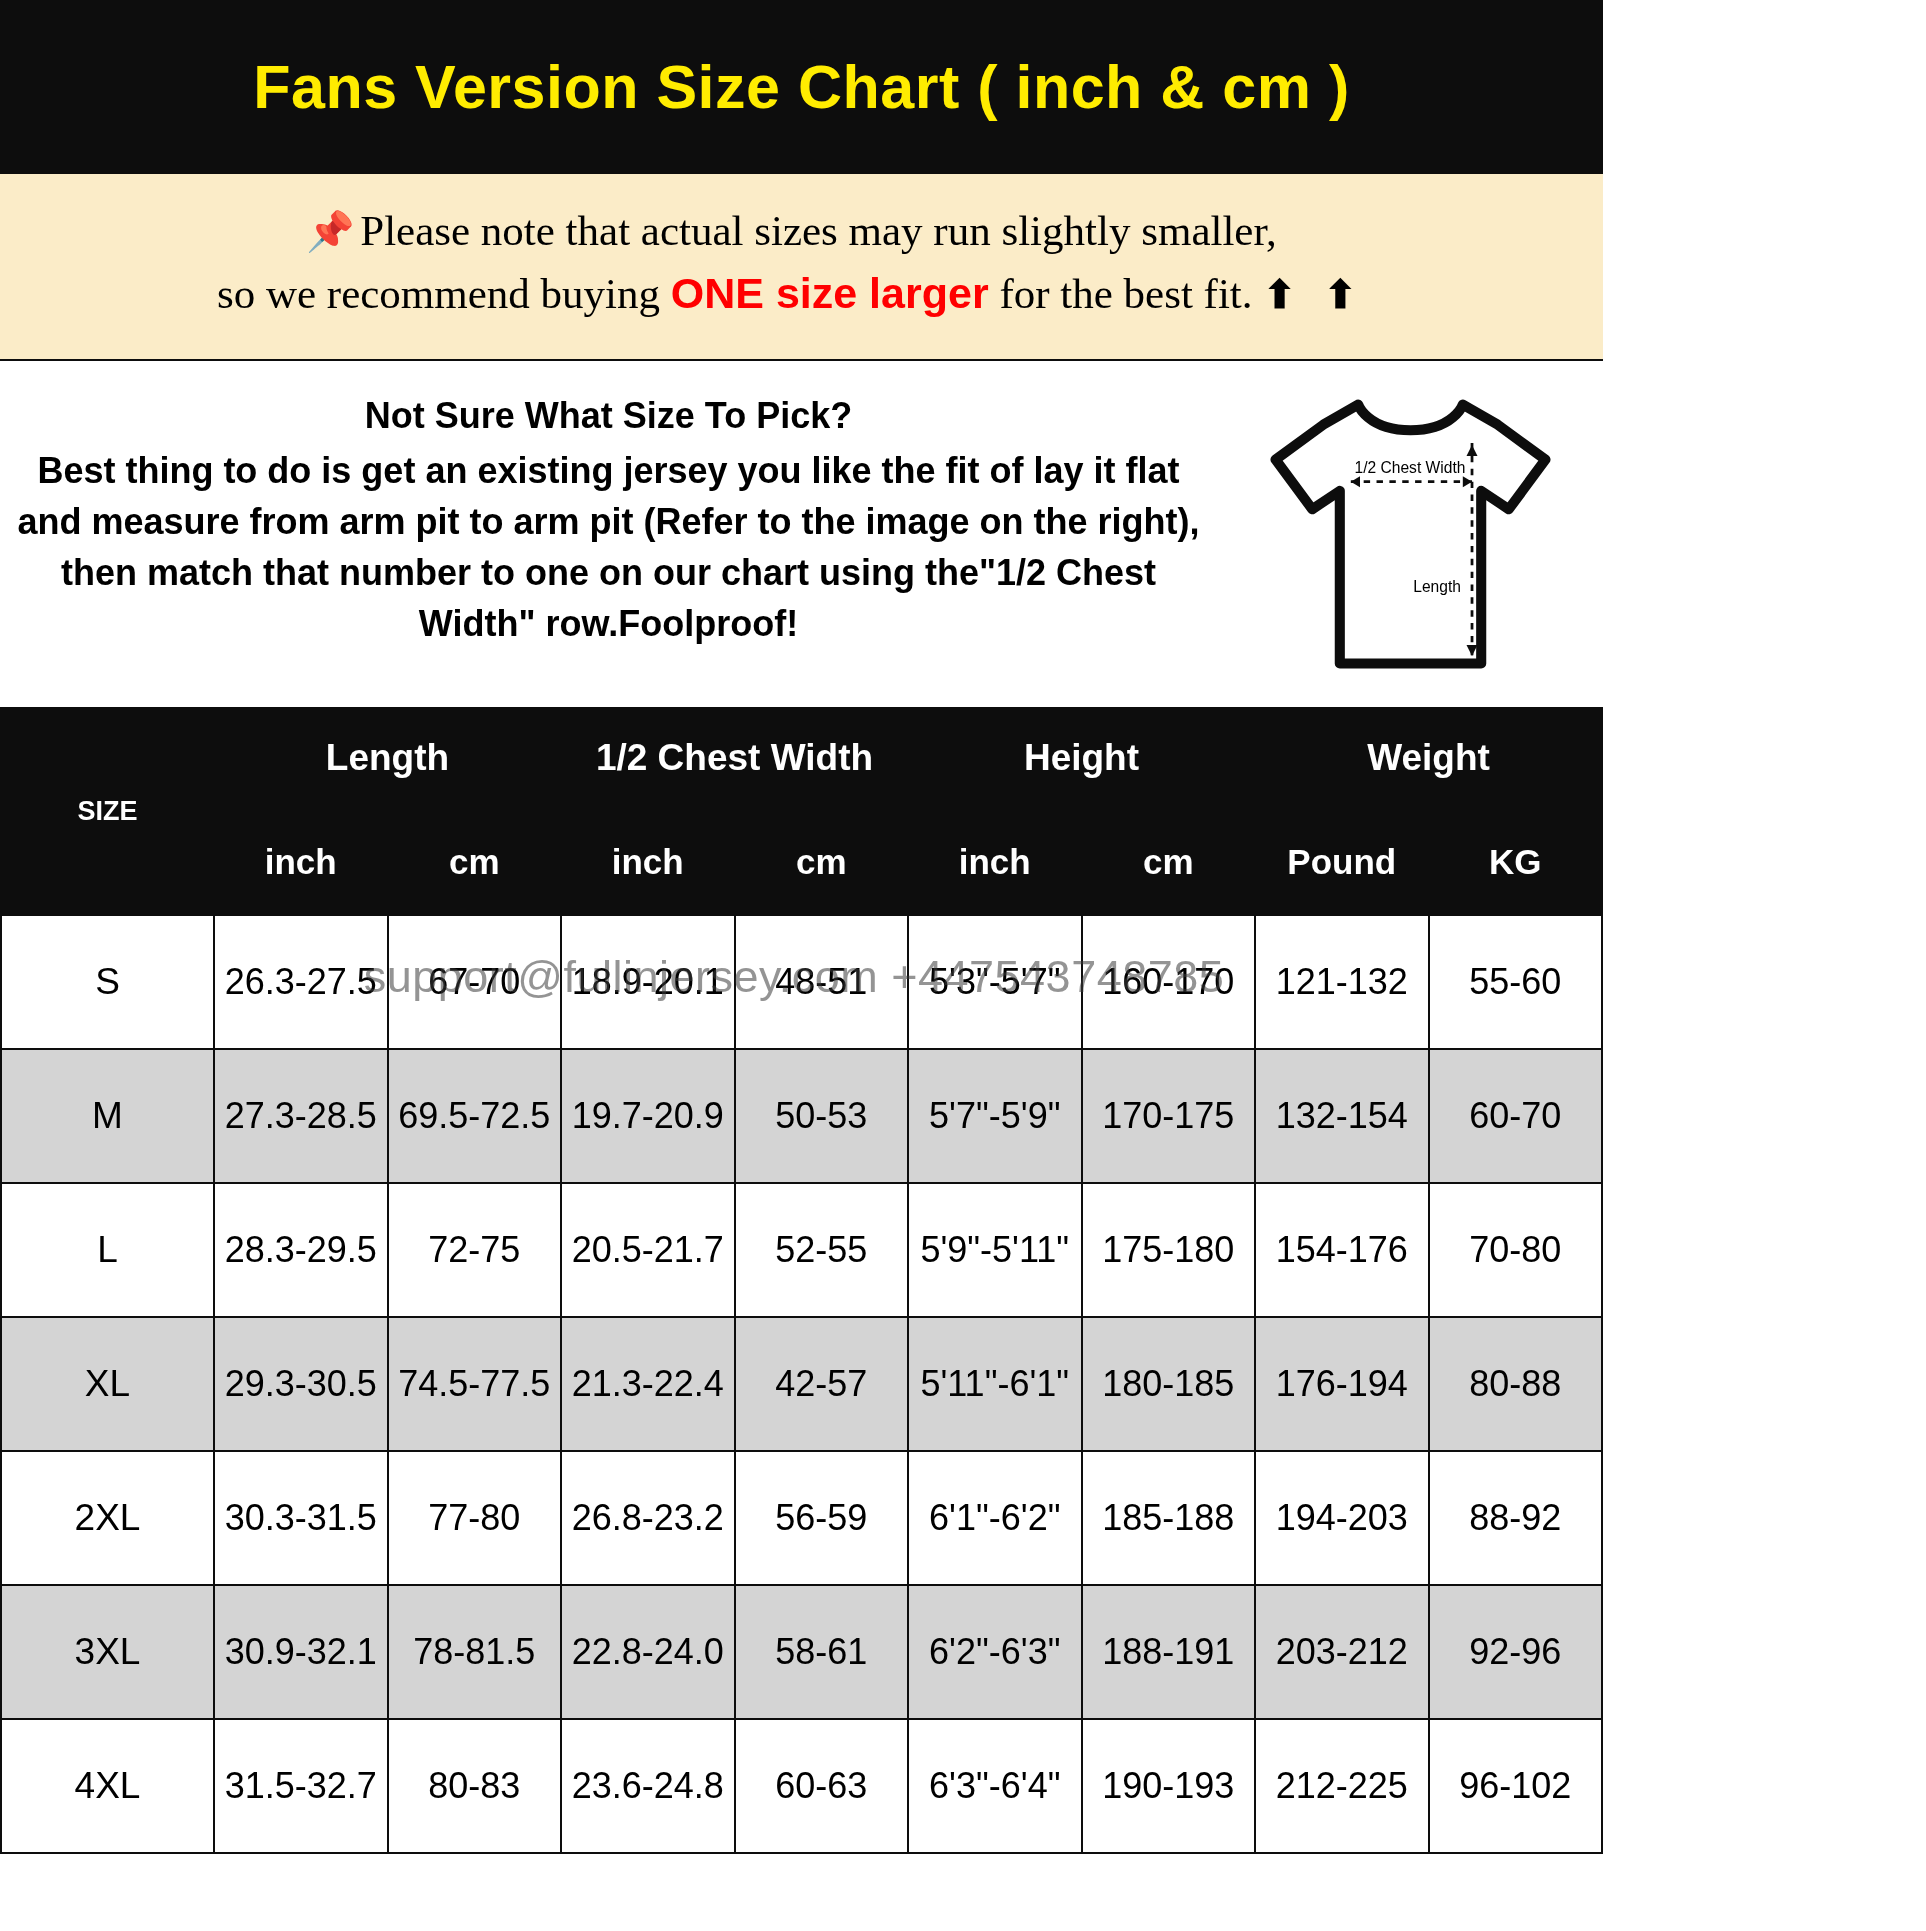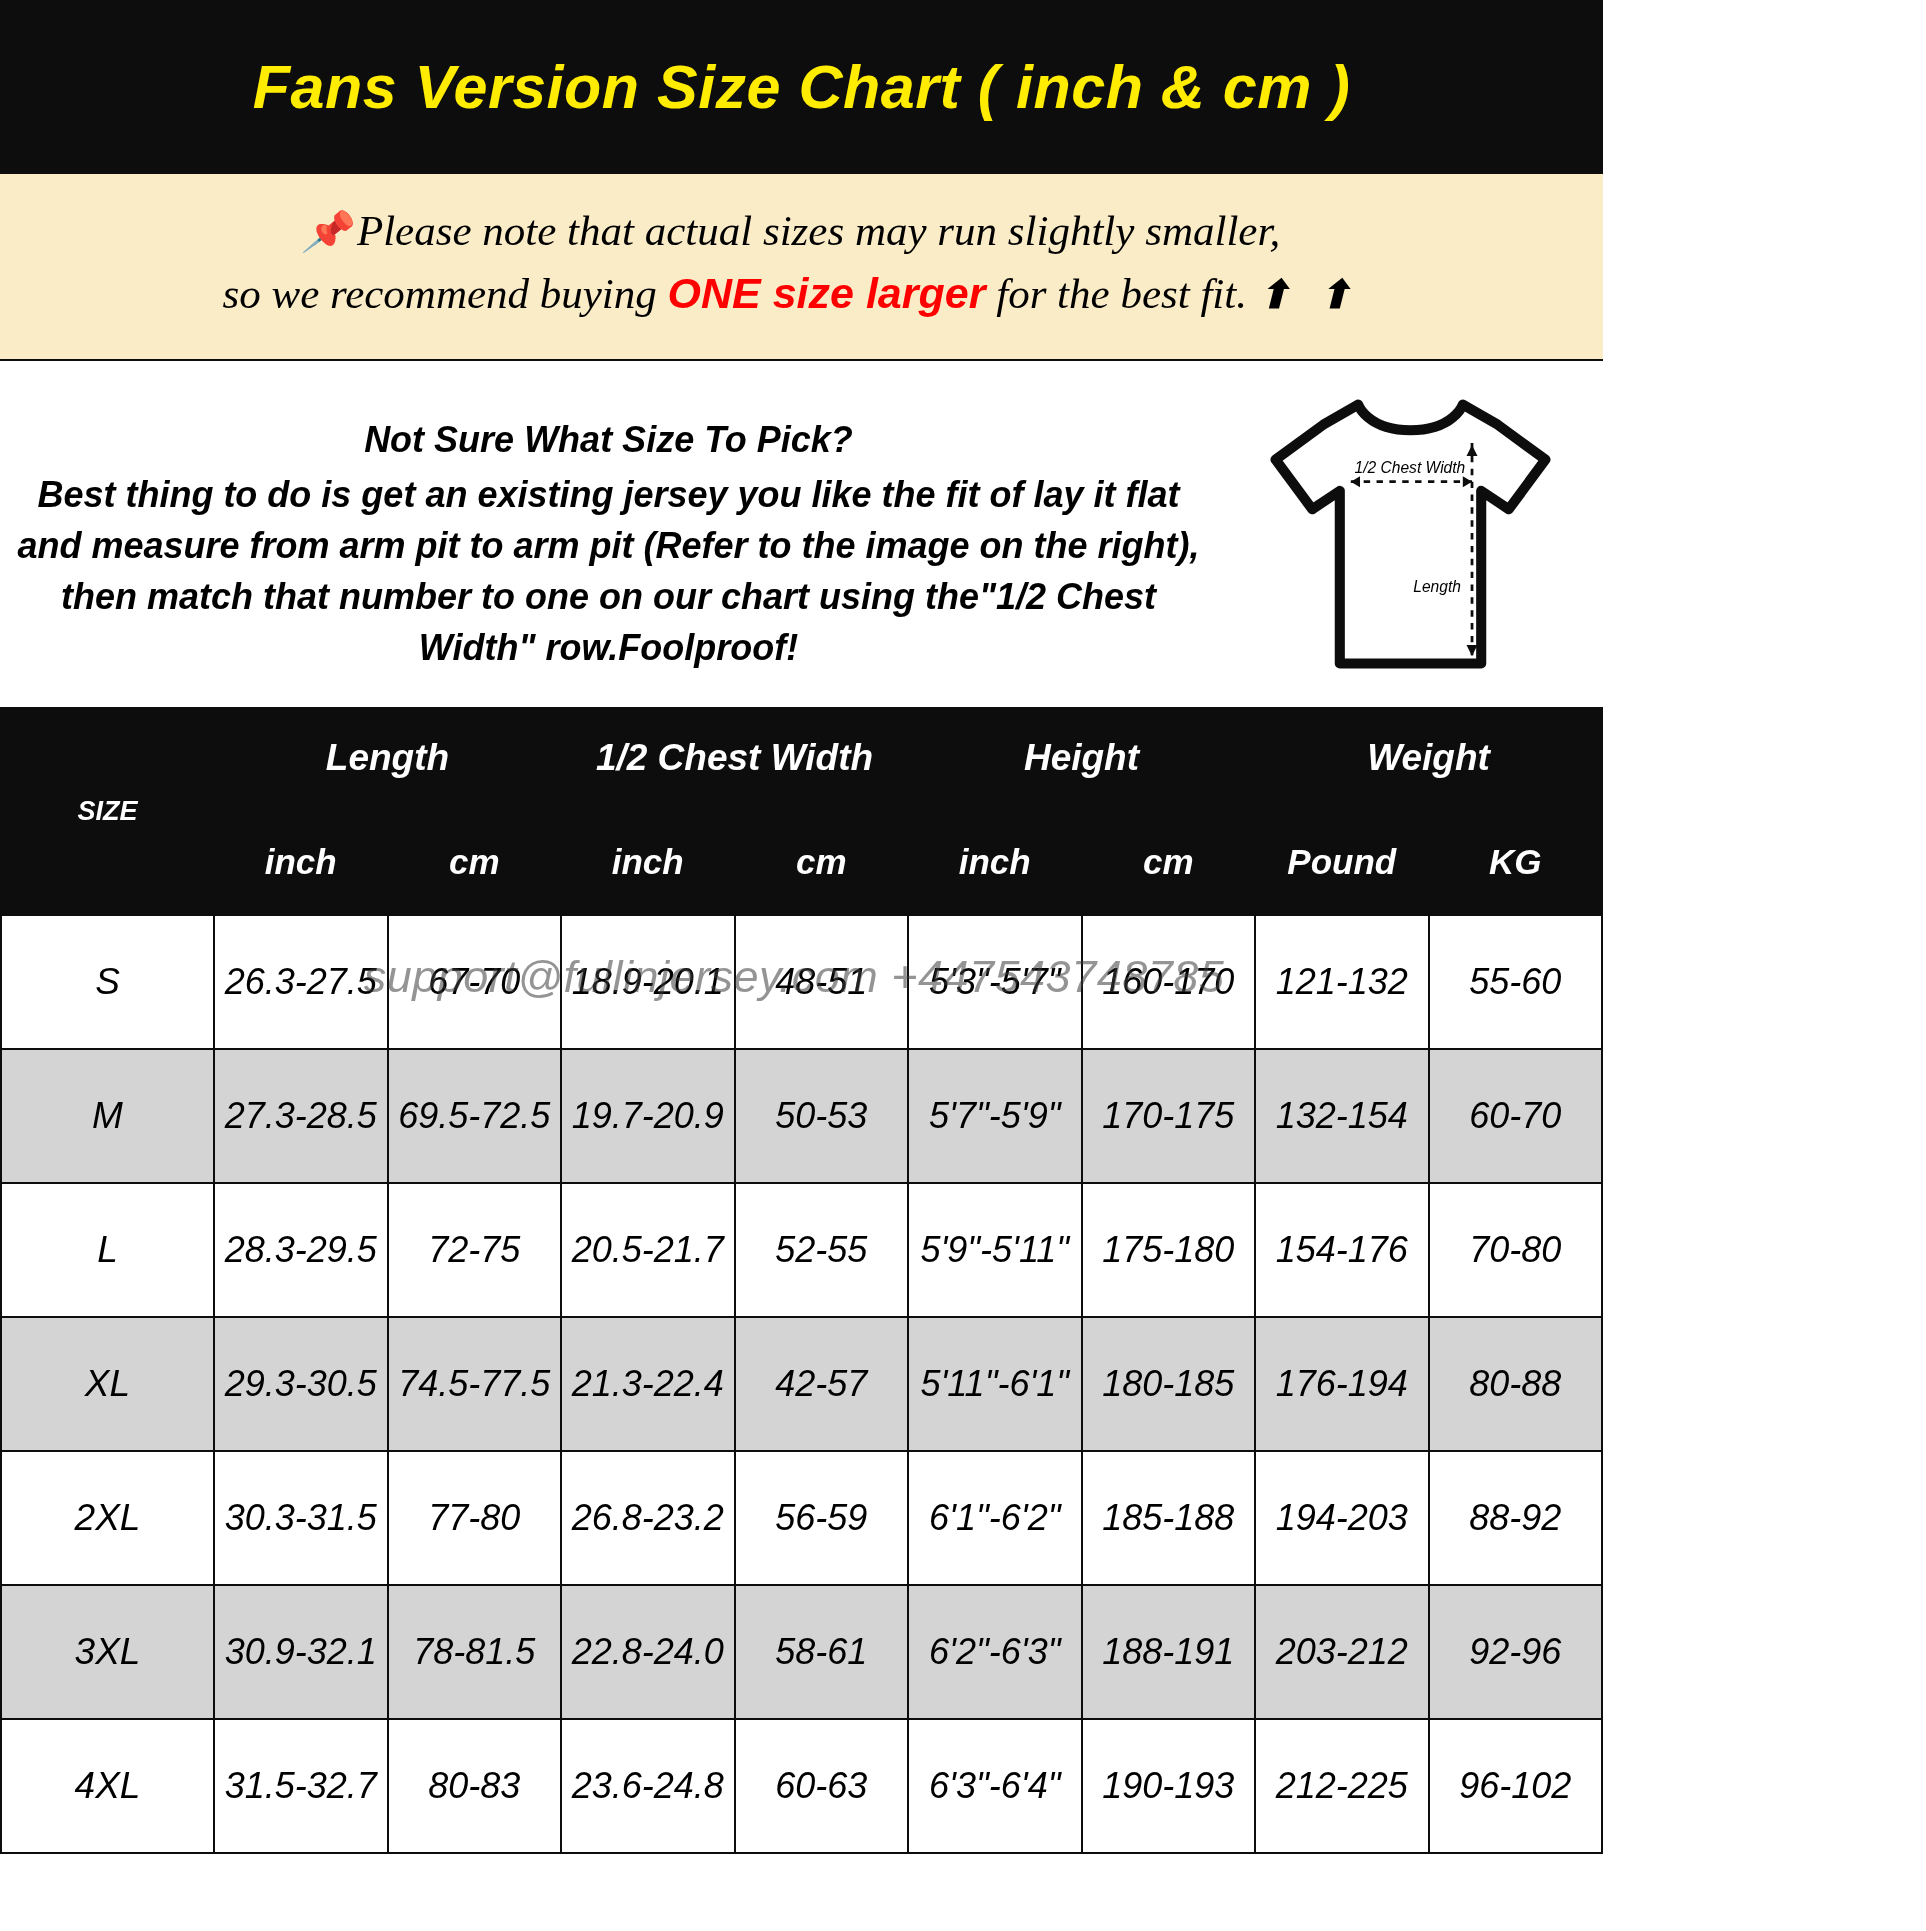--- a/index.html
+++ b/index.html
@@ -12,21 +12,20 @@
     height: 1931px;
     font-family: "Liberation Sans", sans-serif;
     color: #000;
     overflow: hidden;
   }
   .page {
     width: 1603px;
     height: 1931px;
     position: relative;
     box-sizing: border-box;
-    font-style: italic;
   }
 
   
   .header {
     background: #0d0d0d;
     height: 174px;
     display: flex;
     align-items: center;
     justify-content: center;
   }
@@ -81,21 +80,20 @@
     text-align: center;
     padding: 9.2px 13px 0 13px;
     font-size: 36px;
     font-weight: bold;
     line-height: 1.42;
     font-family: "Liberation Sans", sans-serif;
   }
   .advice-text .q {
     display: block;
     margin-bottom: 3.7px;
-    margin-top: 24px;
   }
   .tshirt-box {
     width: 386px;
     flex: 0 0 386px;
     display: flex;
     justify-content: center;
     align-items: flex-start;
     padding-top: 7.3px;
   }
   .tshirt-label {

